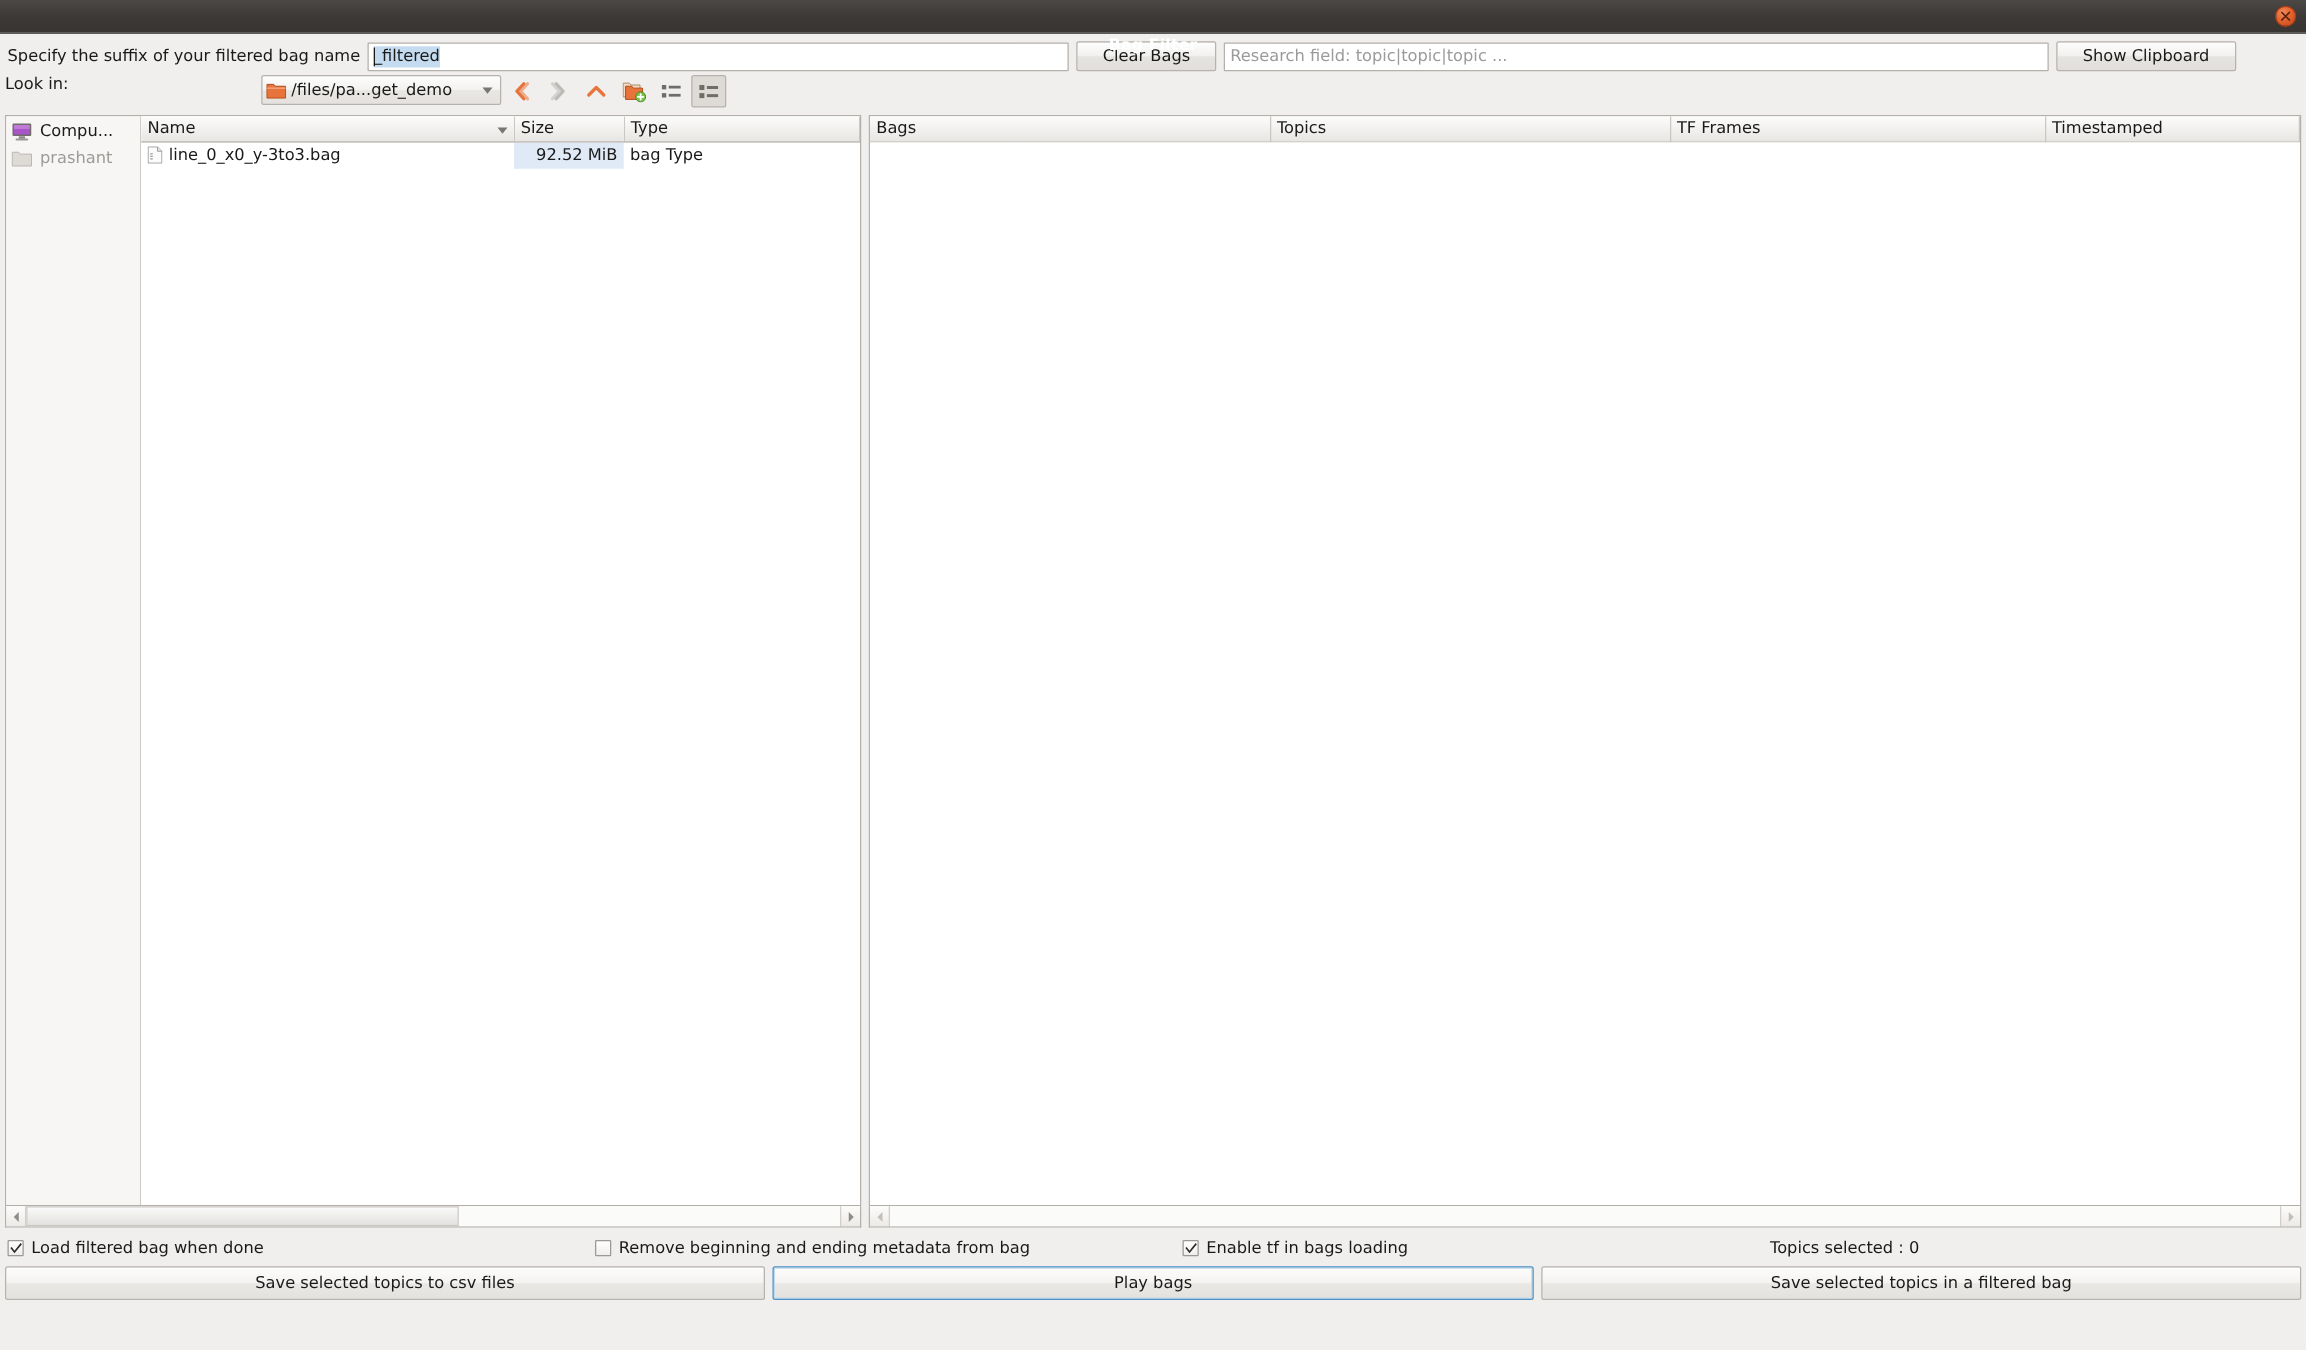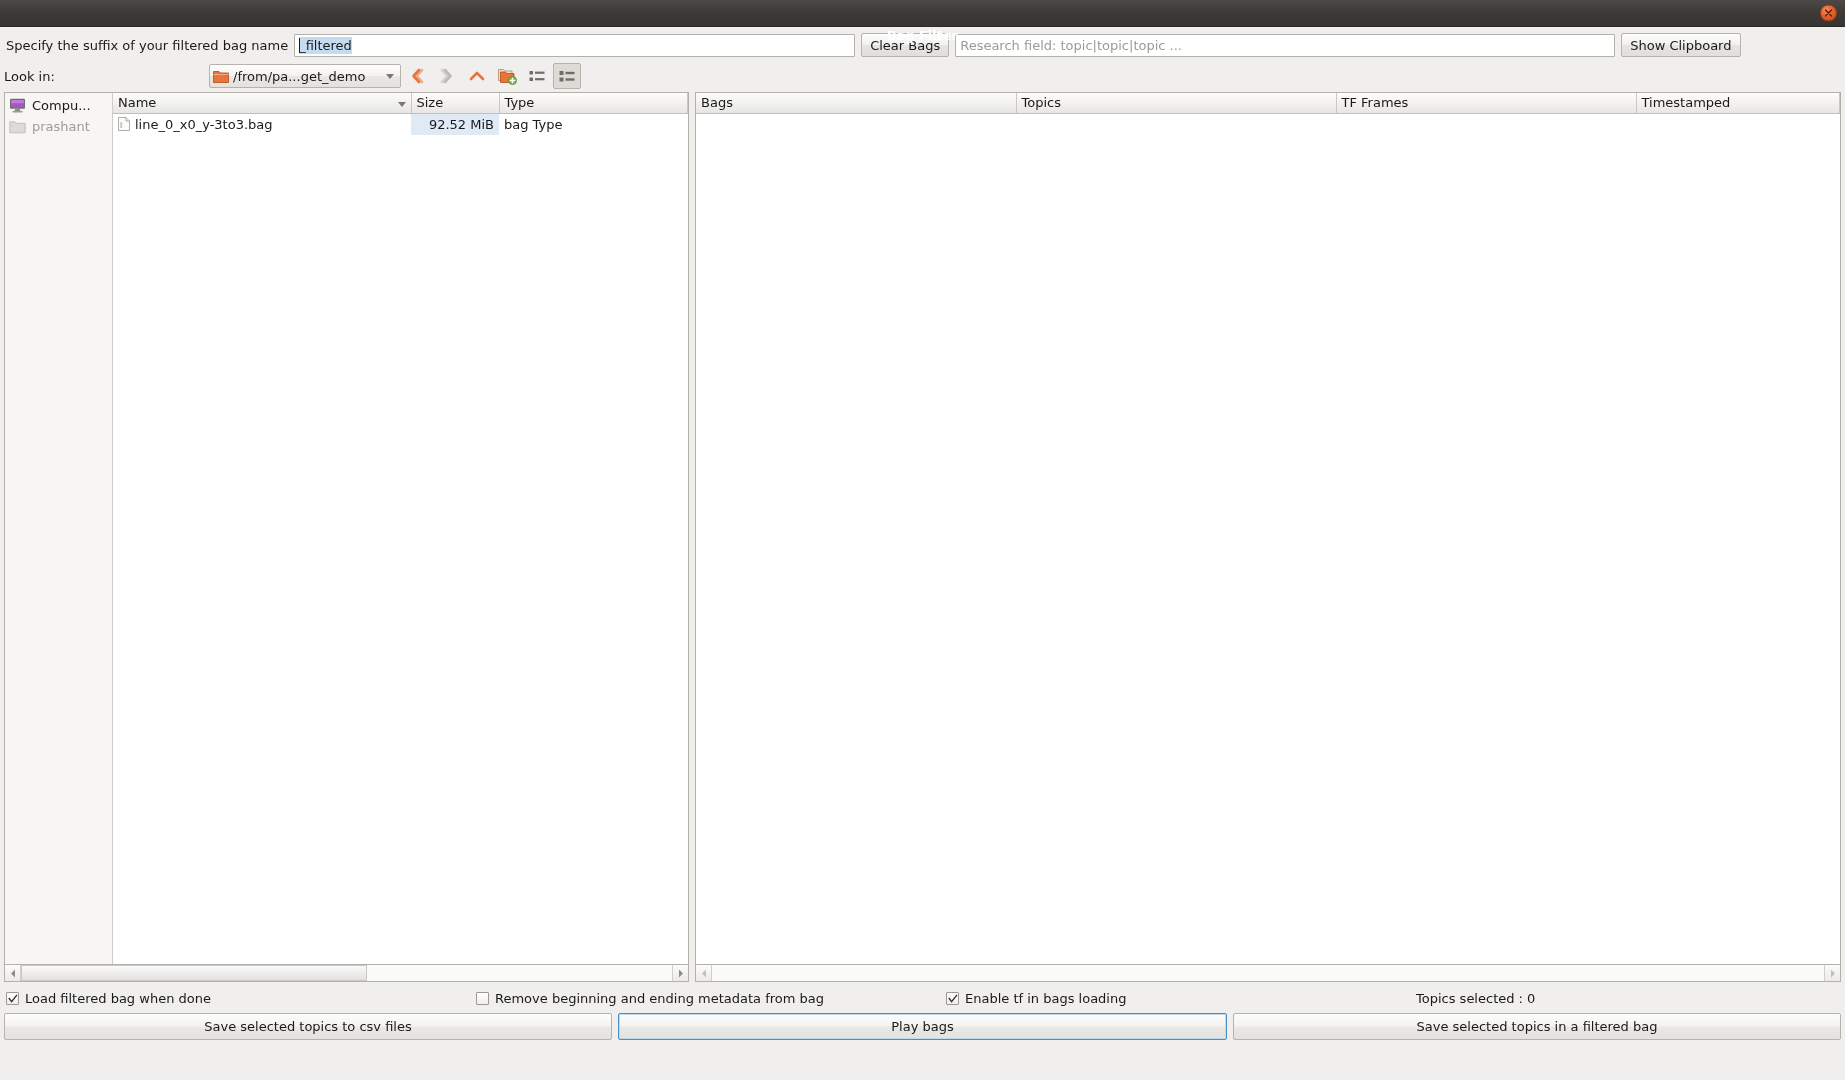--- a/index.html
+++ b/index.html
@@ -97,29 +97,28 @@
   #research-input { width: 660px; }
 
   .btn {
     height: 24px;
     background: linear-gradient(180deg, #fdfdfd 0%, #f2f1ef 48%, #e6e4e1 52%, #e1dedb 100%);
     border: 1px solid #b6b2ad;
     border-radius: 2px;
     font-family: "DejaVu Sans", "Liberation Sans", sans-serif;
     font-size: 13px;
     color: #1a1a1a;
-    padding: 0 8px;
+    padding: 0 20px;
     cursor: pointer;
     white-space: nowrap;
   }
 
   
   .lookin-row {
     display: flex;
-    align-items: center;
     height: 32px;
     padding-left: 4px;
   }
   .lookin-label { width: 205px; font-size: 13px; }
   .combo {
     width: 192px;
     height: 24px;
     background: linear-gradient(180deg,#fdfdfd 0%, #f3f2f0 50%, #e9e7e4 52%, #e4e1de 100%);
     border: 1px solid #b6b2ad;
     border-radius: 2px;
@@ -381,21 +380,21 @@
 </div>
 
 <div class="lookin-row">
   <span class="lookin-label">Look in:</span>
 
   <div class="combo">
     <svg width="16" height="14" viewBox="0 0 16 14">
       <path d="M0.5 2.5 L6 2.5 L7.2 4 L15.5 4 L15.5 13.5 L0.5 13.5 Z" fill="#e8743b" stroke="#b24b17" stroke-width="0.8"></path>
       <path d="M0.5 5.5 L15.5 5.5" stroke="#f6c8a8" stroke-width="0.7"></path>
     </svg>
-    <span class="combo-text">/from/pa...get_demo</span>
+    <span class="combo-text">/files/pa...get_demo</span>
     <span class="combo-arrow"></span>
   </div>
 
   <div class="tb-icon">
     <svg width="18" height="18" viewBox="0 0 18 18">
       <path d="M11 3 L5.5 9 L11 15" fill="none" stroke="#e8743b" stroke-width="2.6" stroke-linecap="round" stroke-linejoin="round"></path>
       <path d="M14 3 L8.5 9 L14 15" fill="none" stroke="#e8743b" stroke-width="2.6" stroke-linecap="round" stroke-linejoin="round" opacity="0.55"></path>
     </svg>
   </div>
 

